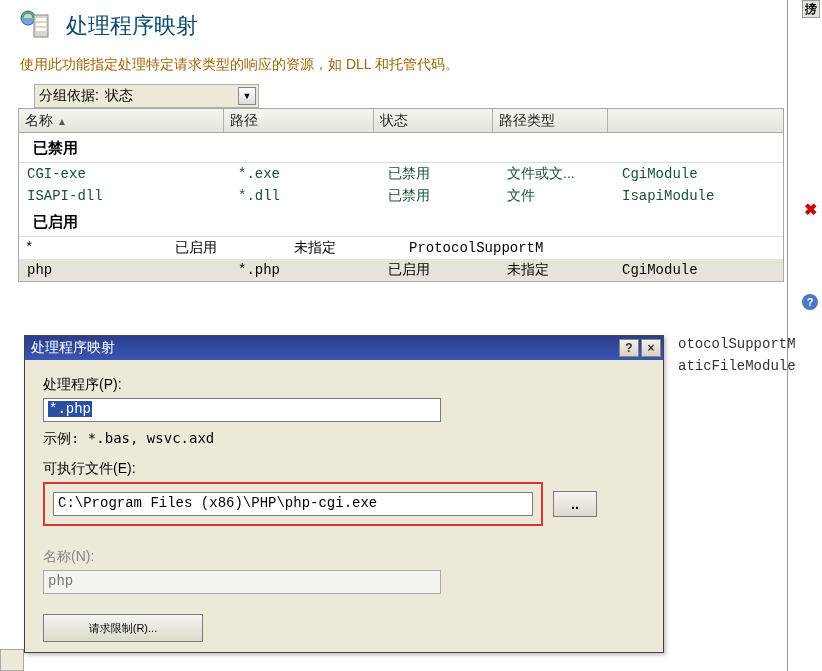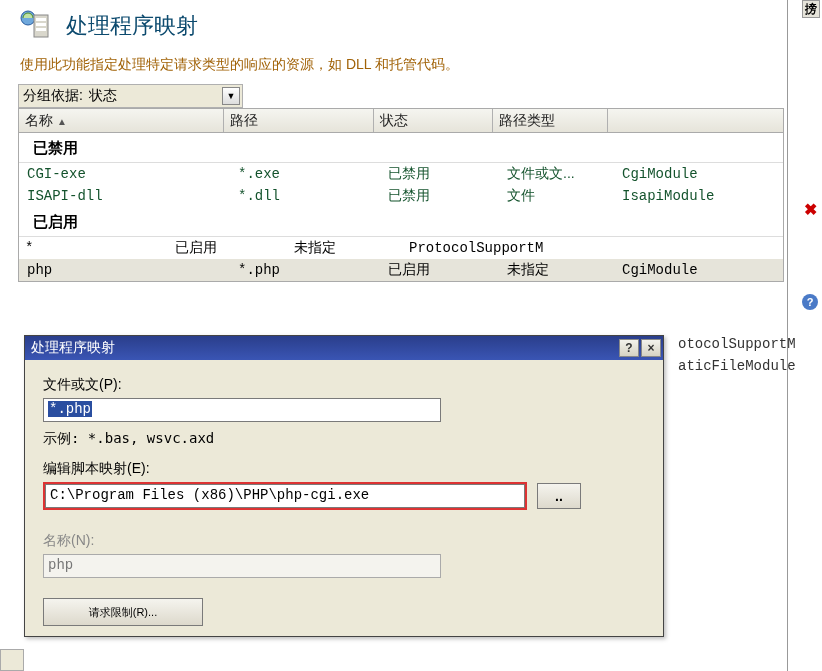--- a/index.html
+++ b/index.html
@@ -40,20 +40,21 @@
     margin: 6px 0 10px 2px;
   }
   .groupby-row {
     display: flex; align-items: center;
     background: #ece9d8;
     border: 1px solid #b0b0b0;
     width: 225px;
     height: 24px;
     padding-left: 4px;
     font-size: 14px;
+    margin-left: 16px;
   }
   .groupby-button {
     width: 18px; height: 18px;
     margin-left: auto; margin-right: 2px;
     border: 1px solid #888;
     background: linear-gradient(#fff,#ddd);
     display: flex; align-items: center; justify-content: center;
     font-size: 9px;
   }
   .table {
@@ -163,21 +164,21 @@
   .example {
     font-size: 14px;
     margin: 8px 0 12px 0;
     font-family: "Microsoft YaHei", Consolas, monospace;
   }
   .exec-row {
     display: flex; align-items: center; gap: 10px;
   }
   .exec-input-wrap {
     border: 2px solid #d33;
-    padding: 0;
+    padding: 8px;
   }
   .exec-input {
     width: 480px; height: 24px;
     border: 1px solid #7a7a7a;
     background: #fff;
     font-family: Consolas, "Courier New", monospace;
     font-size: 14px;
     padding: 2px 4px;
   }
   .browse-btn {
@@ -328,27 +329,27 @@
 <div class="dialog">
   <div class="titlebar">
     <span>处理程序映射</span>
     <div class="titlebar-buttons">
       <div class="tb-btn">?</div>
       <div class="tb-btn">×</div>
     </div>
   </div>
   <div class="dialog-body">
 
-    <div class="field-label">文件或文(P):</div>
+    <div class="field-label">处理程序(P):</div>
     <div class="text-input selected">
       <span class="sel">*.php</span>
     </div>
     <div class="example">示例: *.bas, wsvc.axd</div>
 
-    <div class="field-label">编辑脚本映射(E):</div>
+    <div class="field-label">可执行文件(E):</div>
     <div class="exec-row">
       <div class="exec-input-wrap">
         <div class="exec-input">C:\Program Files (x86)\PHP\php-cgi.exe</div>
       </div>
       <div class="browse-btn">..</div>
     </div>
 
     <div style="height:22px"></div>
 
     <div class="field-label disabled">名称(N):</div>

